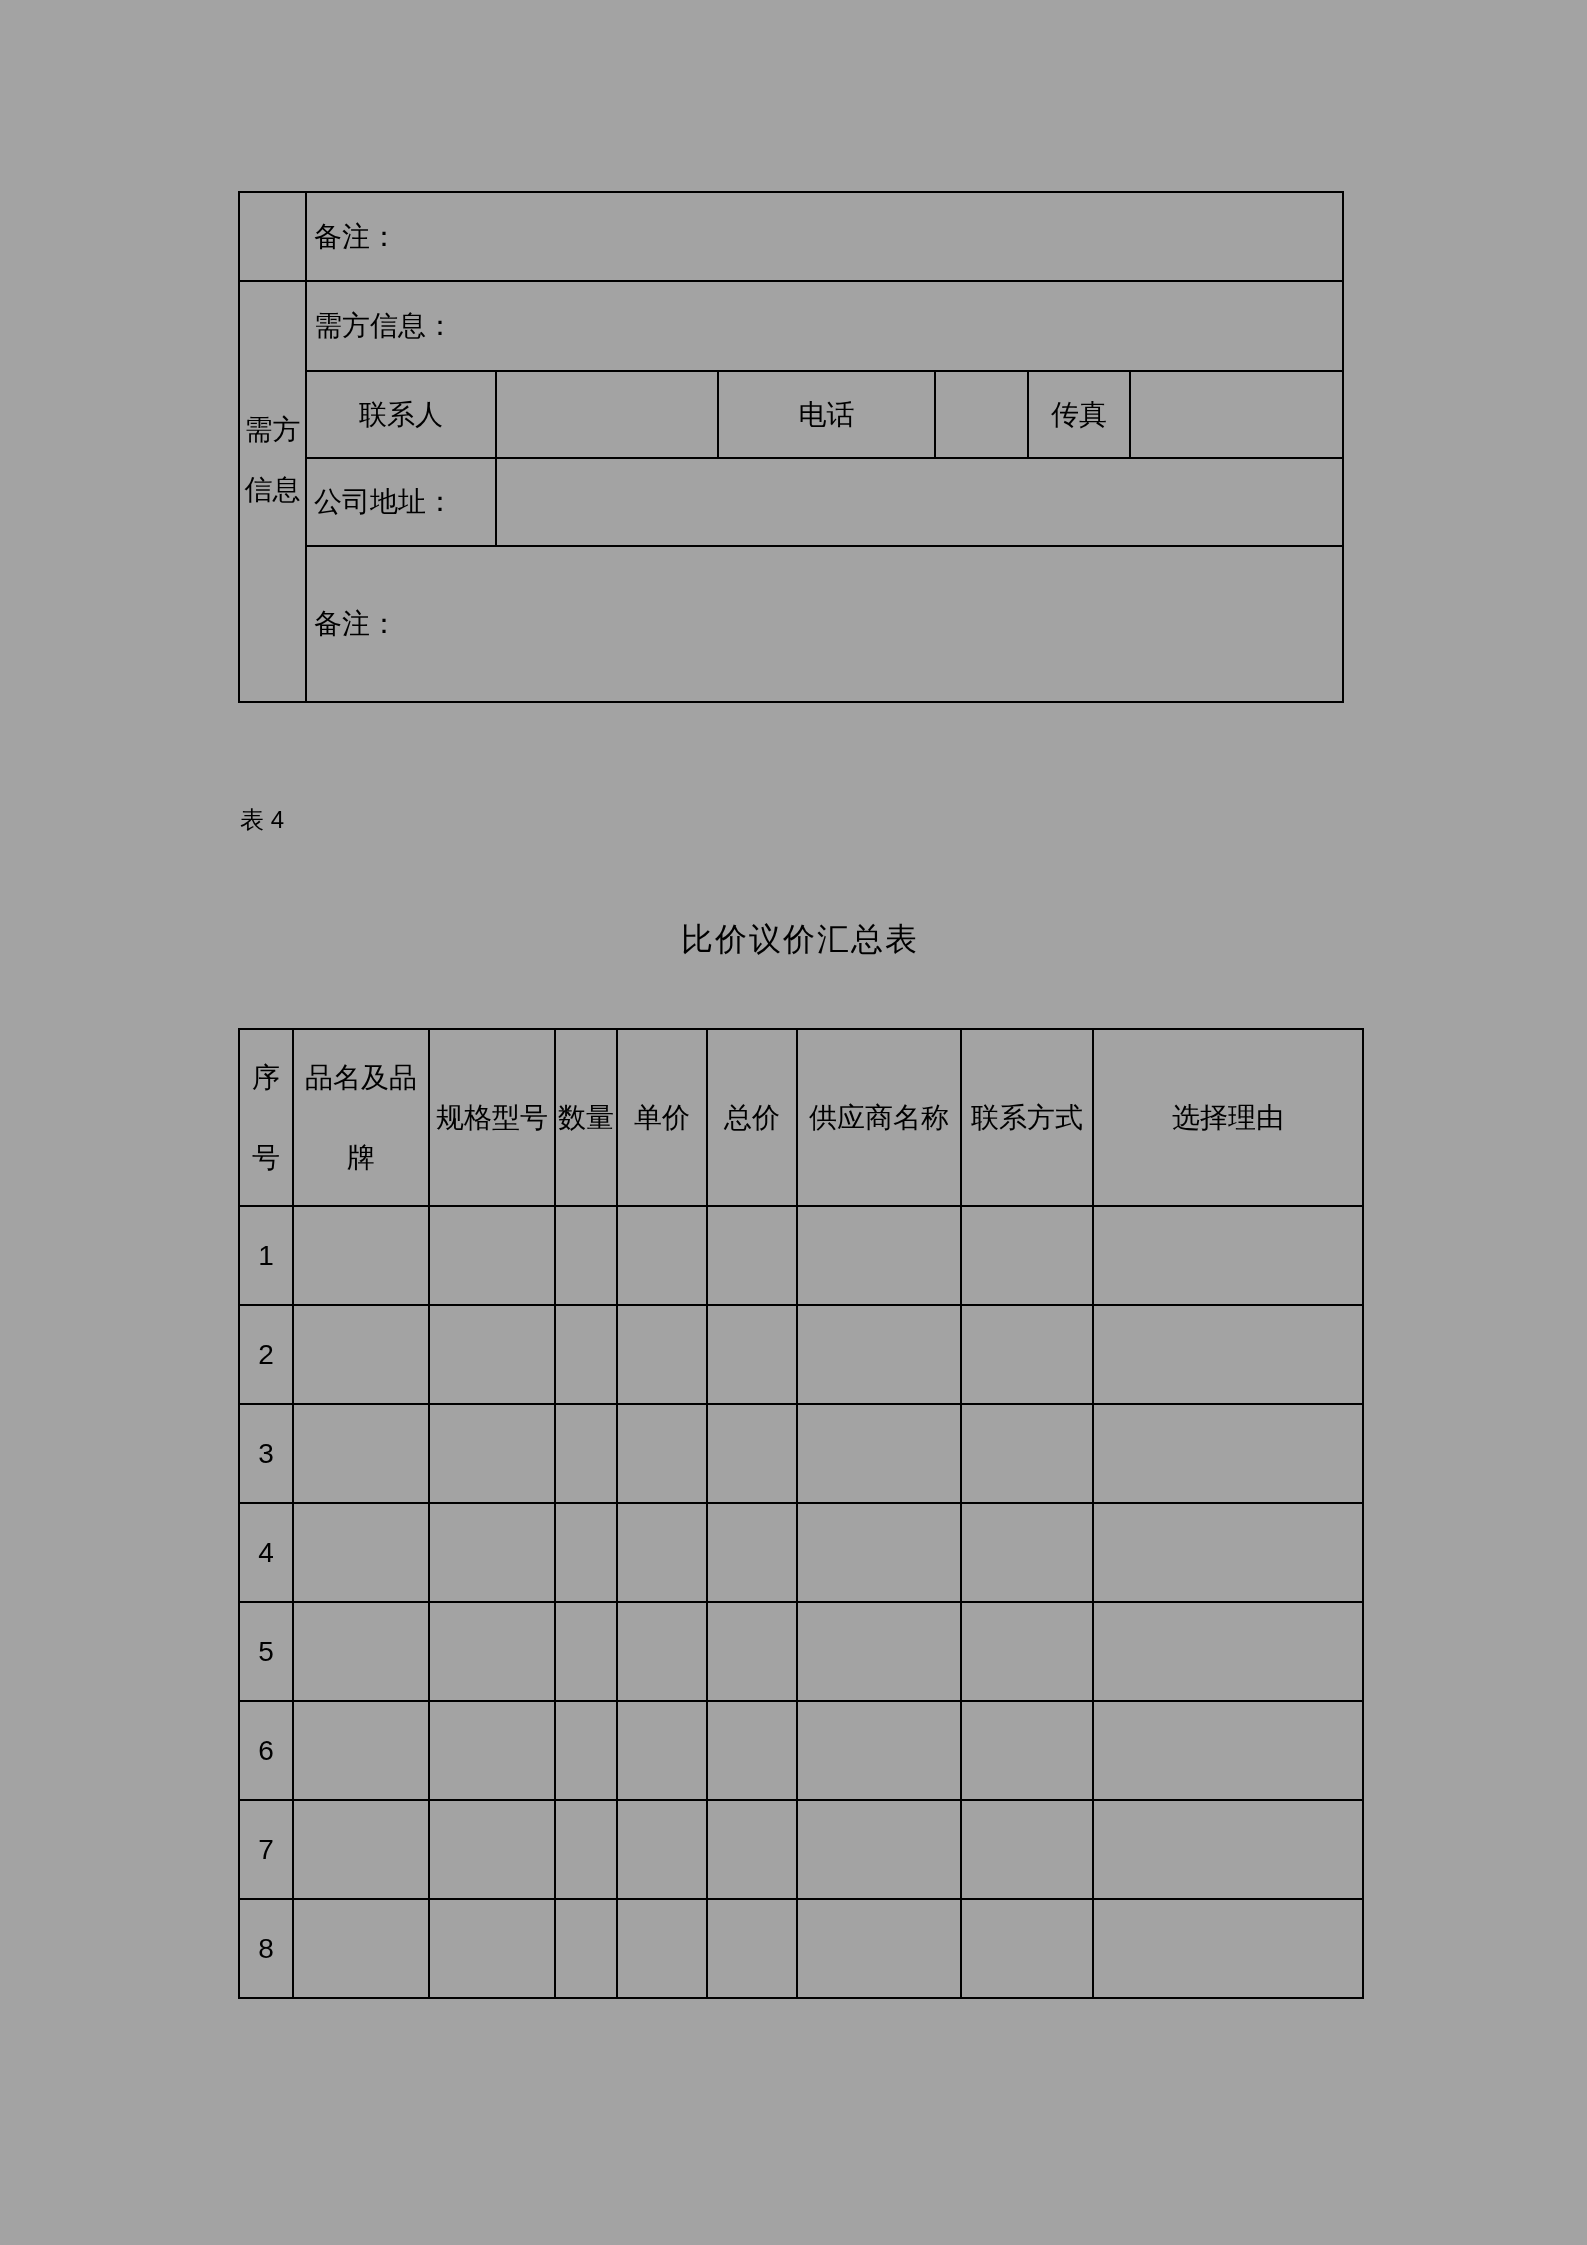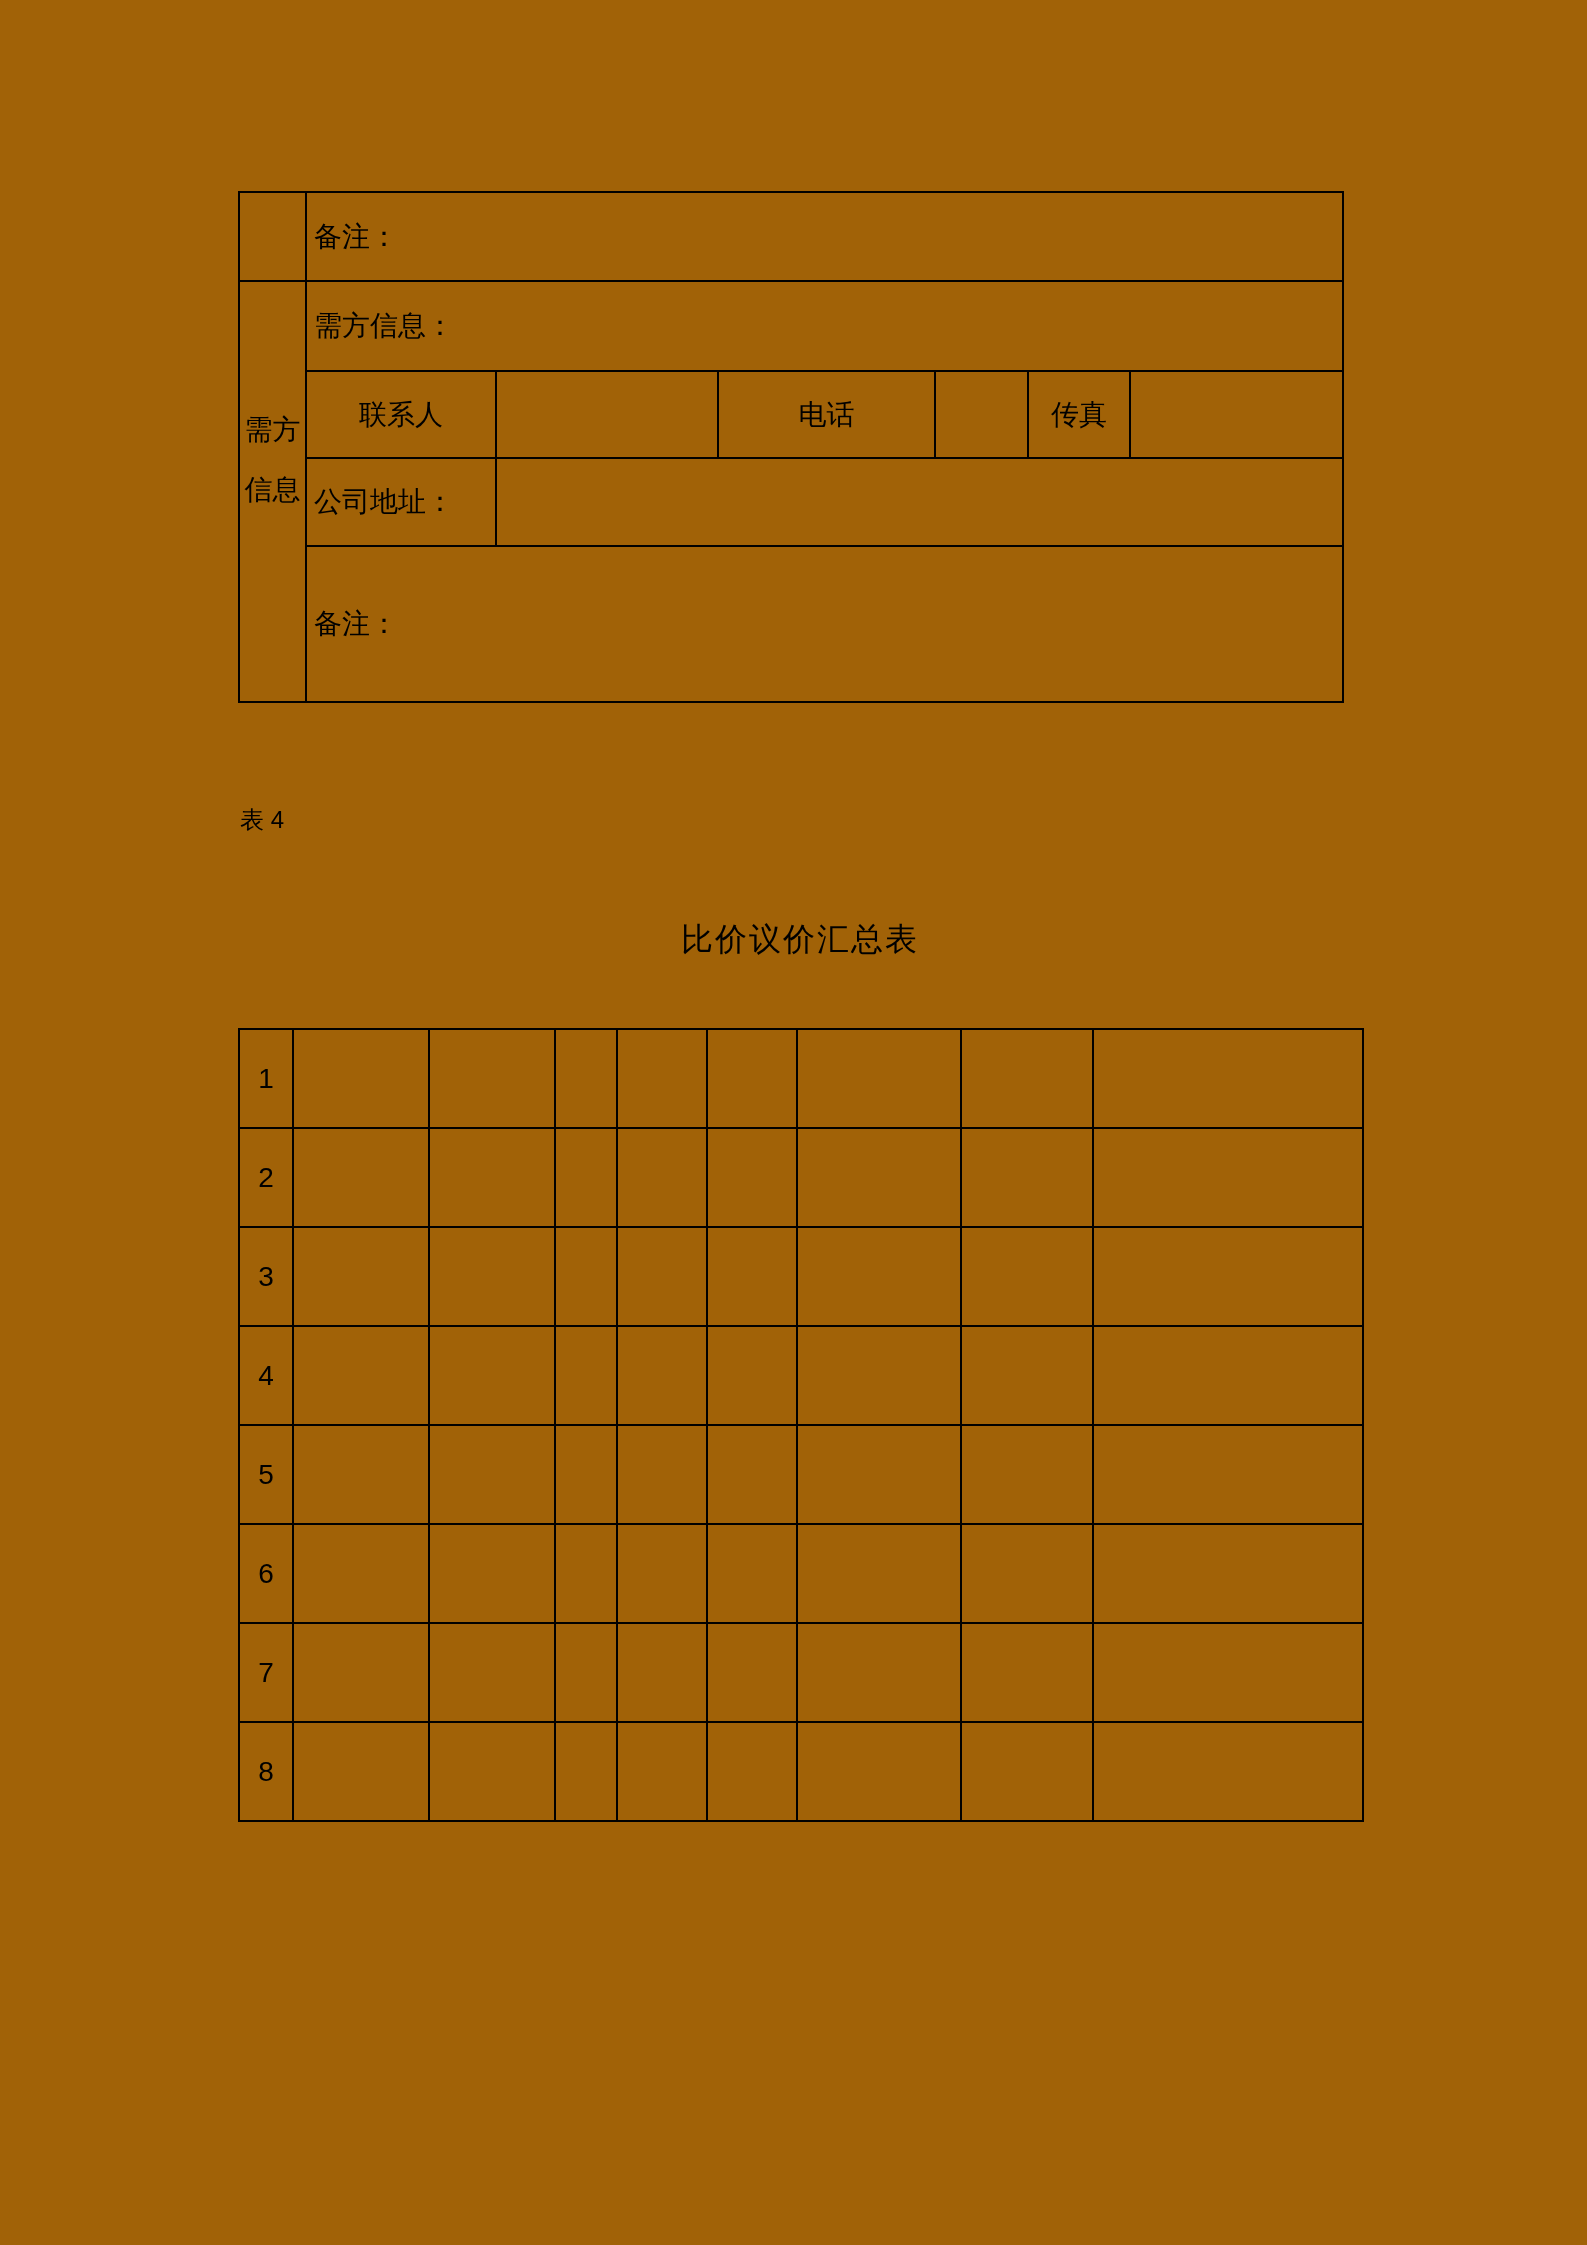--- a/index.html
+++ b/index.html
@@ -1,19 +1,19 @@
 <!DOCTYPE html>
 <html><head>
 <meta charset="utf-8">
 <style>
   html,body{margin:0;padding:0;background:#ffffff;}
   .page{
     position:relative;
     width:1587px;height:2245px;
-    background:#a16207;
+    background:#a3a3a3;
     color:#000000;
     font-family:"Liberation Sans","DejaVu Sans",sans-serif;
     overflow:hidden;
   }
   table{border-collapse:collapse;table-layout:fixed;}
   td{border:2px solid #000000;padding:0;font-size:28px;color:#000000;vertical-align:middle;overflow:hidden;}
 
   
   .demand-table{position:absolute;left:238px;top:191px;width:1104px;}
   .demand-table .label{text-align:left;padding-left:7px;}
@@ -98,20 +98,31 @@
       <col style="width:136px">
       <col style="width:126px">
       <col style="width:62px">
       <col style="width:90px">
       <col style="width:90px">
       <col style="width:164px">
       <col style="width:132px">
       <col style="width:270px">
     </colgroup>
     <tbody>
+        <tr class="hrow">
+      <td>序号</td>
+      <td>品名及品牌</td>
+      <td>规格型号</td>
+      <td>数量</td>
+      <td>单价</td>
+      <td>总价</td>
+      <td>供应商名称</td>
+      <td>联系方式</td>
+      <td>选择理由</td>
+    </tr>
     <tr class="drow">
       <td>1</td>
       <td></td>
           <td></td>
           <td></td>
           <td></td>
           <td></td>
           <td></td>
           <td></td>
           <td></td>

